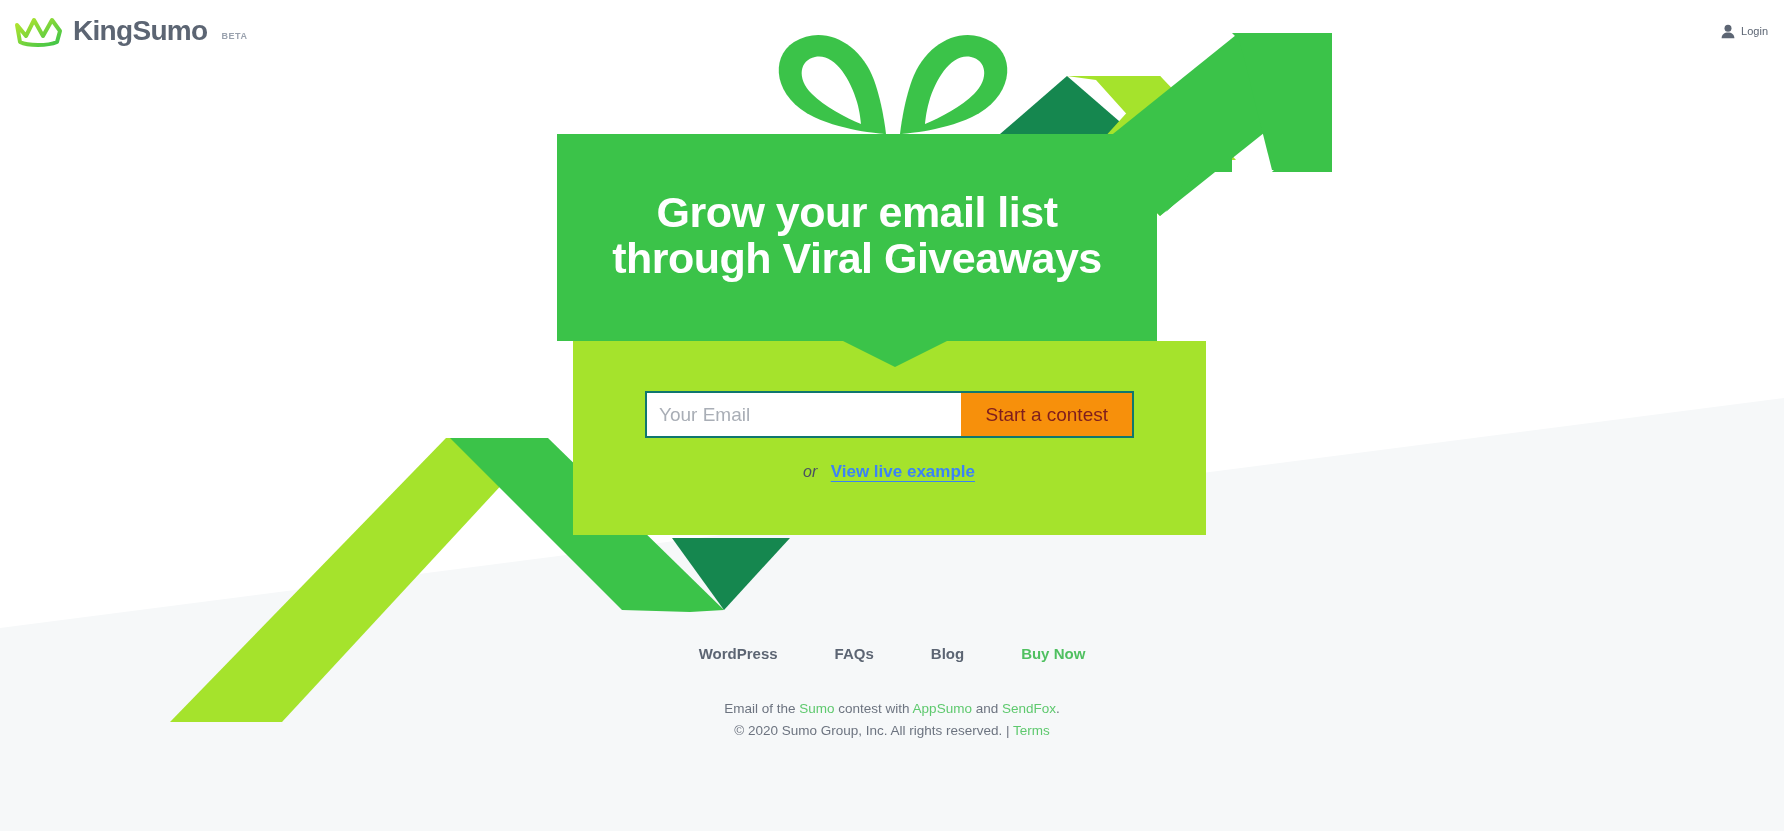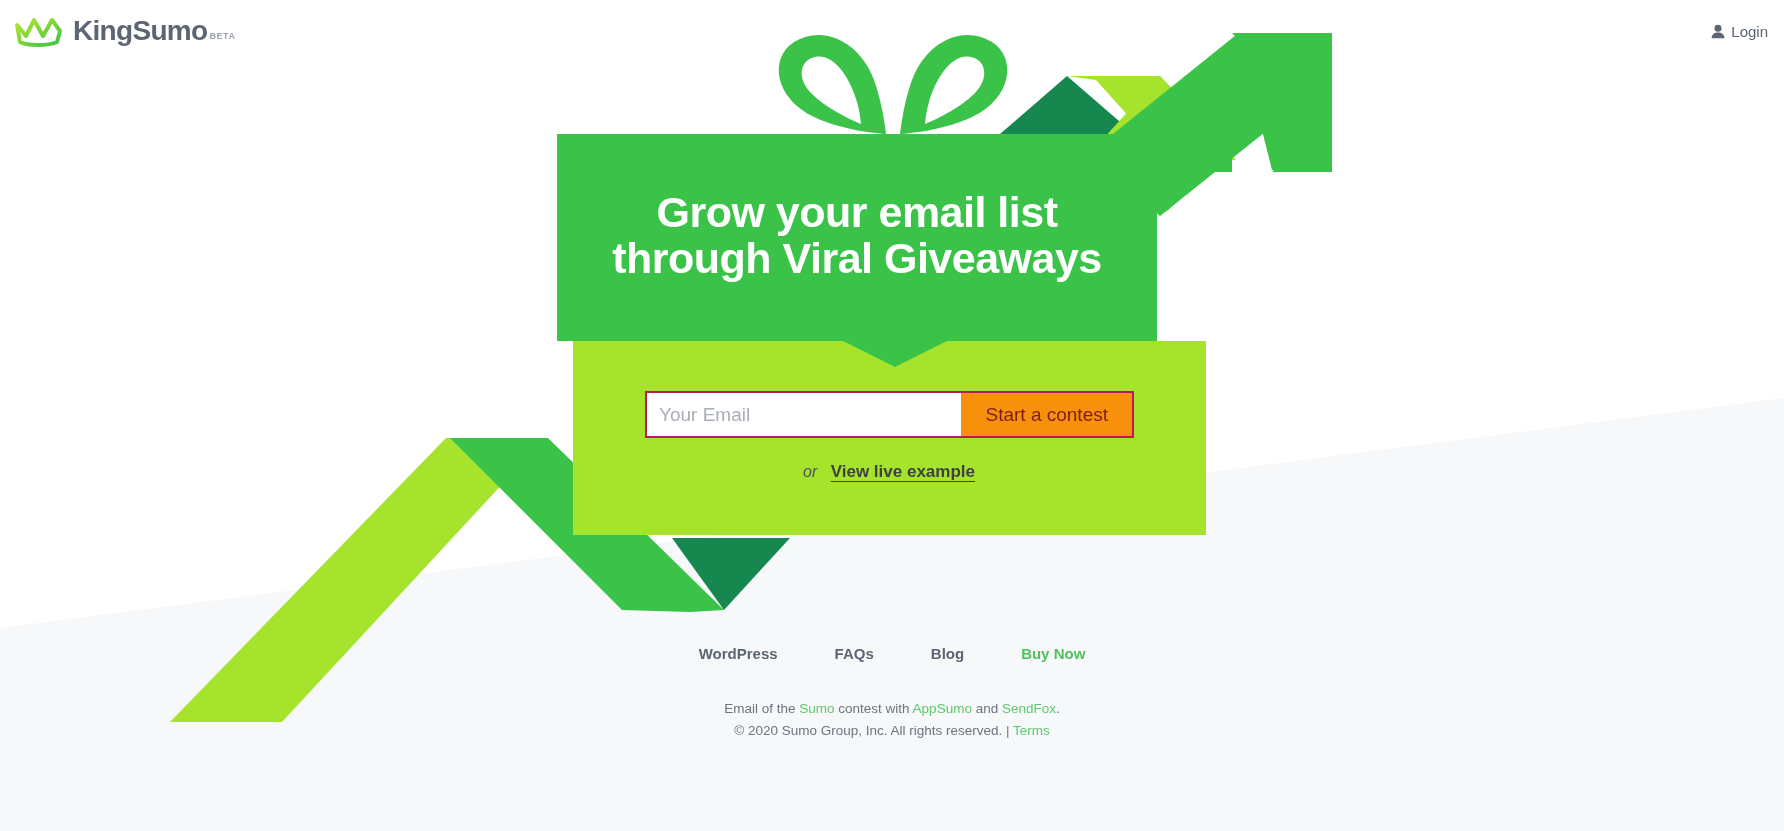--- a/index.html
+++ b/index.html
@@ -61,29 +61,29 @@
     font-size: 28px;
     font-weight: 700;
     color: #5c6573;
     letter-spacing: -0.7px;
   }
   .logo-beta {
     font-size: 9px;
     font-weight: 700;
     color: #9aa2ae;
     letter-spacing: 0.6px;
-    margin-left: 2px;
+    margin-left: 14px;
     transform: translateY(-1px);
   }
   .login-link {
     display: flex;
     align-items: center;
     gap: 6px;
     color: #5c6573;
-    font-size: 15px;
+    font-size: 11px;
     text-decoration: none;
   }
   .login-link svg { display: block; }
 
   
   .hero-green {
     position: absolute;
     left: 557px; top: 134px;
     width: 600px; height: 207px;
     background: #3bc349;
@@ -118,21 +118,21 @@
     z-index: 9;
   }
 
   
   .signup-form {
     position: absolute;
     left: 645px; top: 391px;
     width: 489px; height: 47px;
     display: flex;
     z-index: 20;
-    border: 2px solid #be185d;
+    border: 2px solid #0f766e;
     background: #ffffff;
   }
   .email-input {
     flex: 1 1 auto;
     height: 100%;
     border: none;
     outline: none;
     background: #ffffff;
     font-family: "Liberation Sans", sans-serif;
     font-size: 19px;
@@ -159,21 +159,21 @@
     text-align: center;
     z-index: 20;
   }
   .alt-or {
     color: #4a5260;
     font-size: 16px;
     font-style: italic;
     margin-right: 9px;
   }
   .alt-link {
-    color: #404040;
+    color: #3b82f6;
     font-size: 17px;
     font-weight: 700;
     text-decoration: underline;
     text-underline-offset: 4px;
   }
 
   
   .footer {
     position: absolute;
     left: 0; top: 645px;

